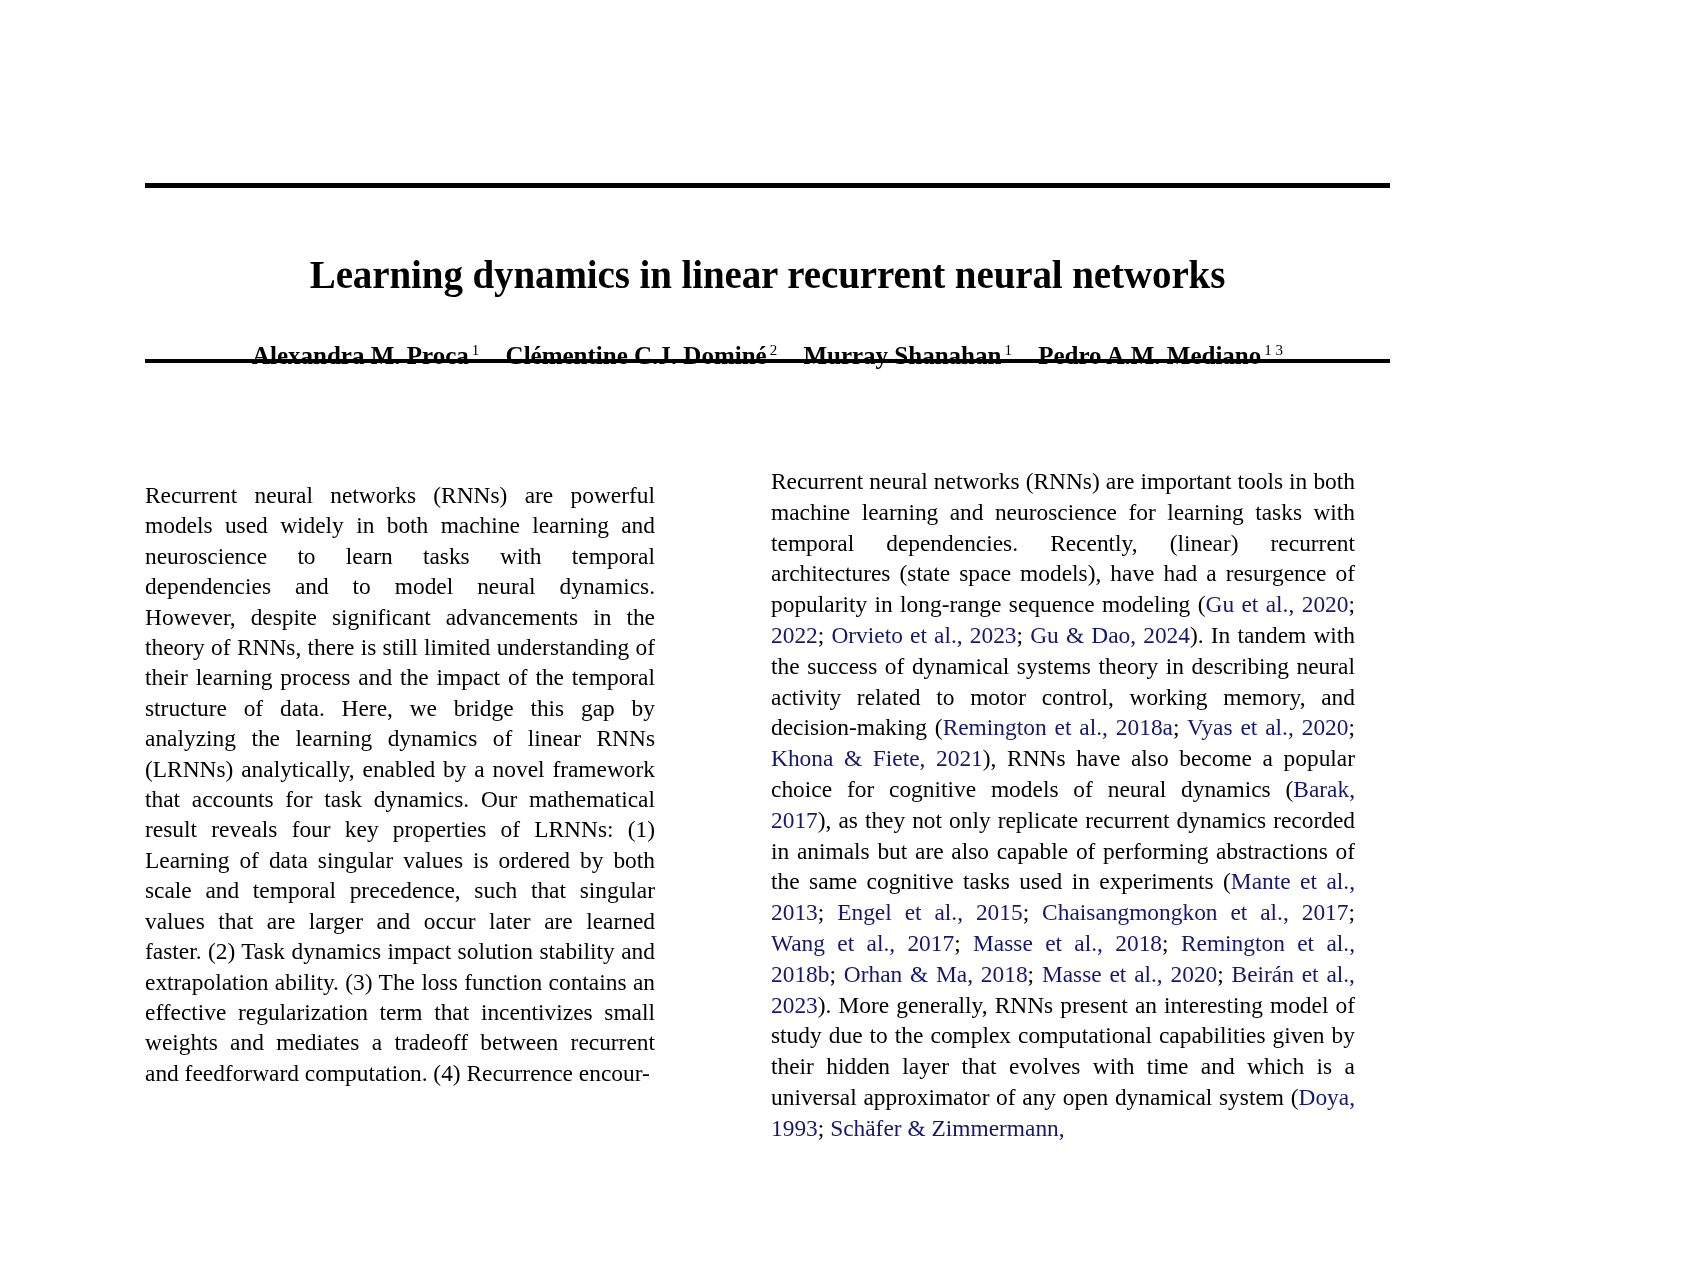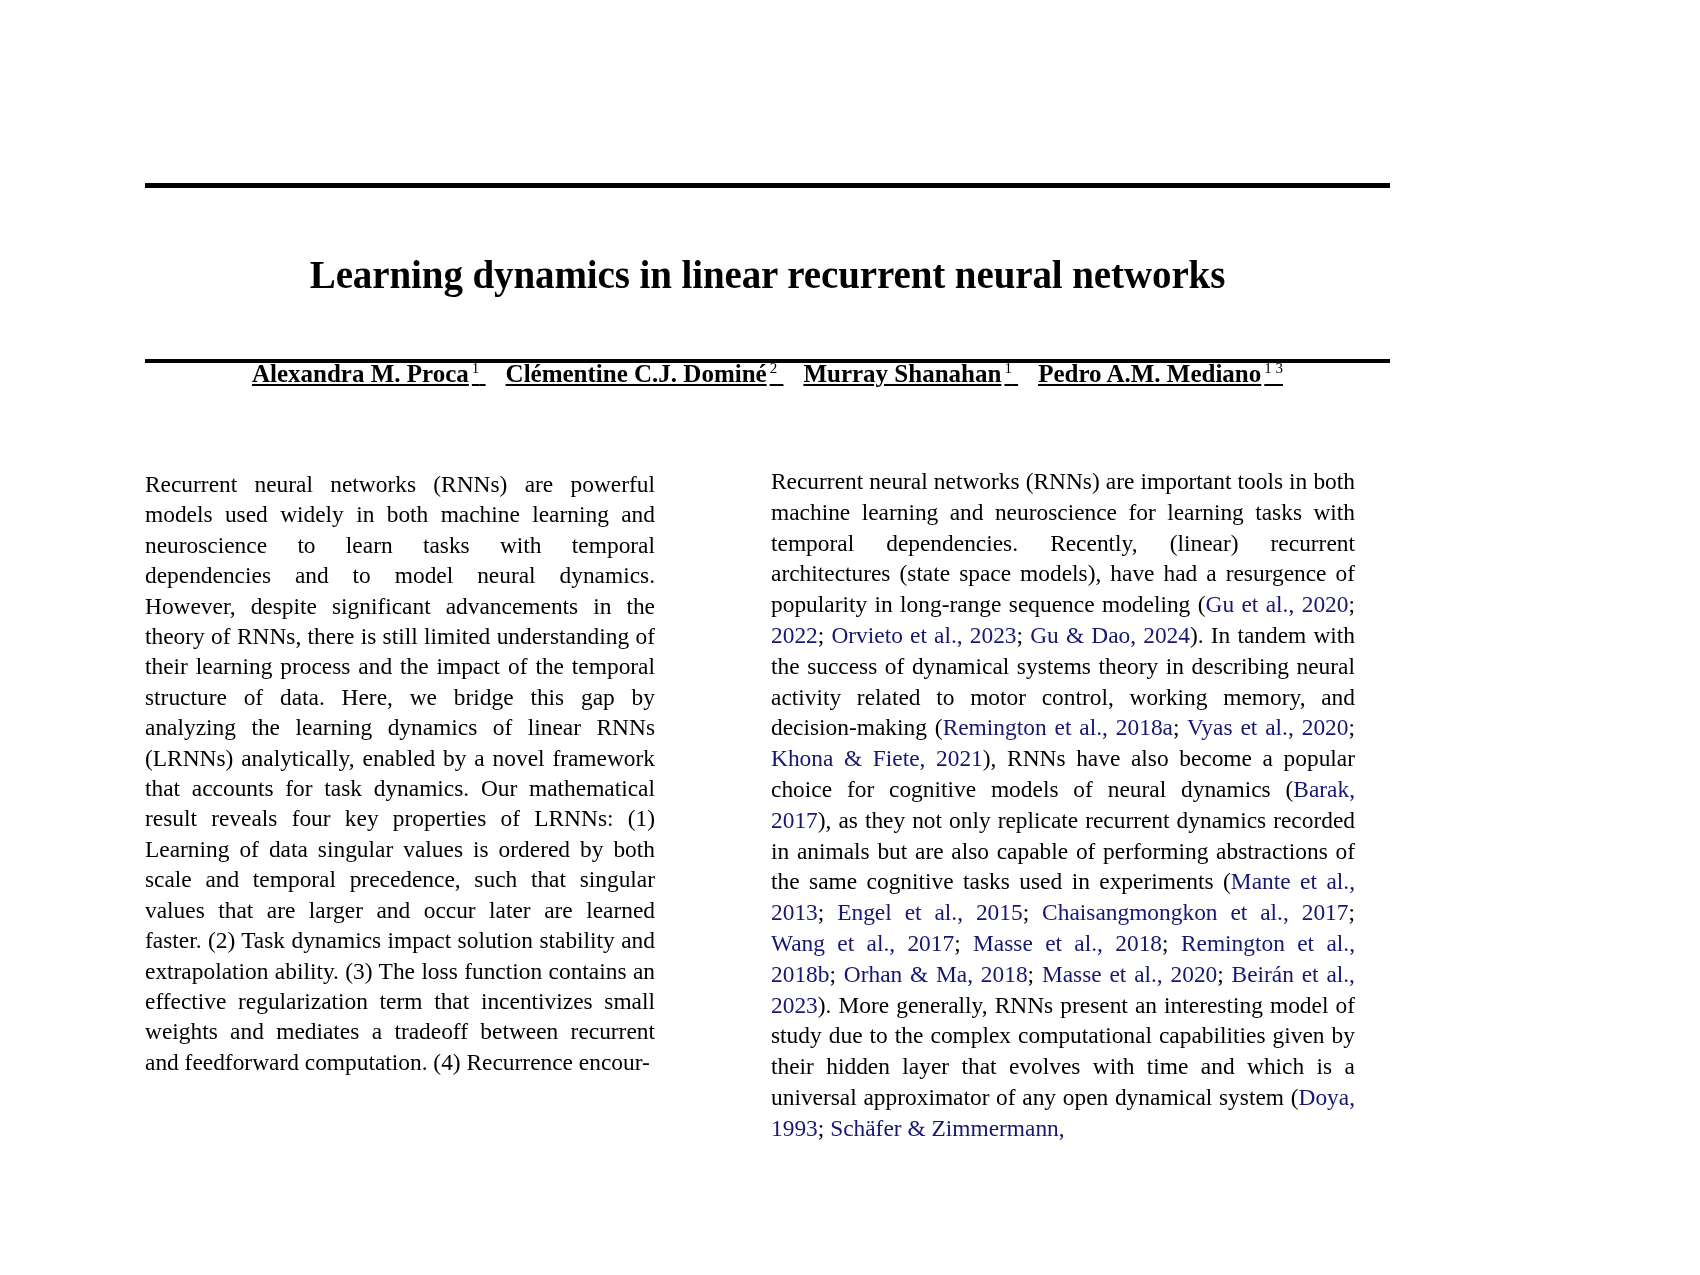--- a/index.html
+++ b/index.html
@@ -42,27 +42,26 @@
     font-size: 39px;
     font-weight: bold;
     line-height: 1.2;
     padding: 38px 0 34px 0;
     letter-spacing: -0.1px;
   }
   
   .authors {
     position: absolute;
     left: 145px;
-    top: 358px;
+    top: 340px;
     width: 1245px;
     text-align: center;
     font-size: 25px;
     font-weight: bold;
     line-height: 1.3;
-    text-decoration: underline;
   }
   .author {
     white-space: nowrap;
     margin: 0 10px;
   }
   .author sup {
     font-weight: normal;
     font-size: 15px;
     vertical-align: super;
     margin-left: 3px;
@@ -95,21 +94,21 @@
     line-height: 1.2;
   }
   .section-head {
     text-align: left;
     font-size: 28px;
     font-weight: bold;
     margin: 6px 0 0 0;
     line-height: 1.2;
   }
   .abstract-body {
-    margin-top: 29px;
+    margin-top: 40px;
     font-size: 23.4px;
     line-height: 30.4px;
     text-align: justify;
     text-justify: inter-word;
     hyphens: none;
   }
   .intro-body {
     margin-top: 26px;
     font-size: 23.4px;
     line-height: 30.8px;

